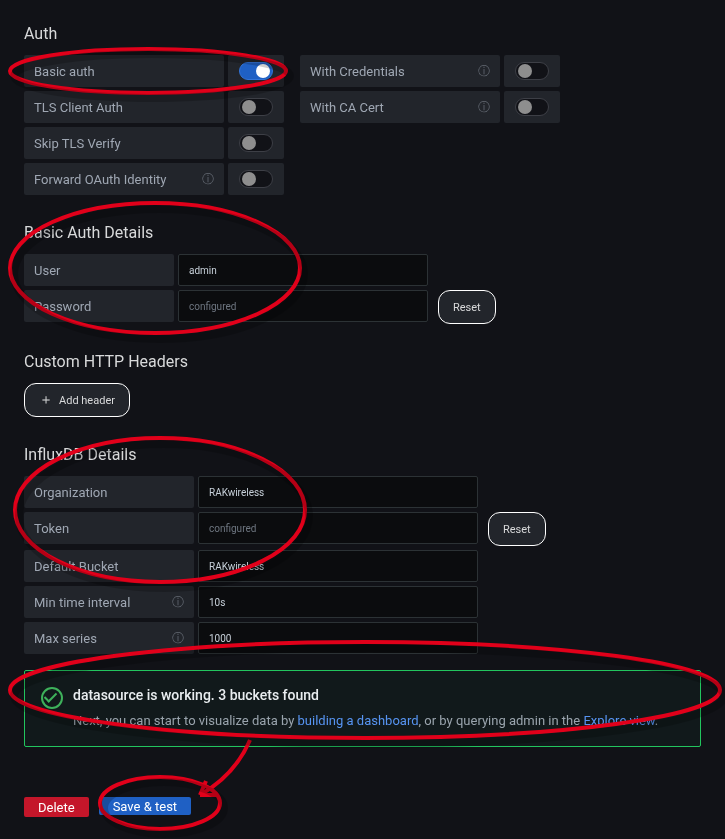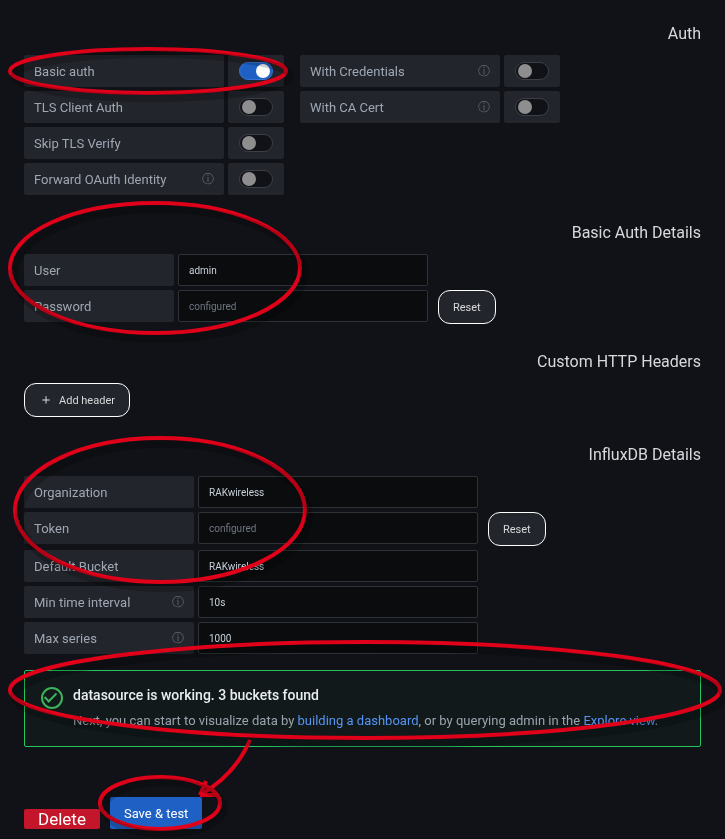--- a/index.html
+++ b/index.html
@@ -16,21 +16,20 @@
   }
   .page {
     padding: 24px 24px 24px 24px;
     box-sizing: border-box;
   }
   h3.section-title {
     font-size: 16px;
     font-weight: 400;
     color: #d8d9da;
     margin: 0 0 12px 0;
-    text-align: right;
   }
   .section {
     margin-bottom: 28px;
   }
   .row {
     display: flex;
     gap: 4px;
     margin-bottom: 4px;
     align-items: stretch;
   }
@@ -179,28 +178,28 @@
     display: flex;
     gap: 10px;
   }
   .btn-delete {
     background: #c4162a;
     color: #fff;
     border: none;
     height: 20px;
     padding: 0 14px;
     border-radius: 2px;
-    font-size: 17px;
-    display:inline-flex;align-items:center;margin-top:12px;
+    font-size: 13px;
+    display:inline-flex;align-items:center;
   }
   .btn-save {
     background: #1f60c4;
     color: #fff;
     border: none;
-    height: 32px;
+    height: 18px;
     padding: 0 14px;
     border-radius: 2px;
     font-size: 13px;
     display:inline-flex;align-items:center;
   }
 
   
   svg.annot {
     position: absolute;
     top: 0; left: 0;

